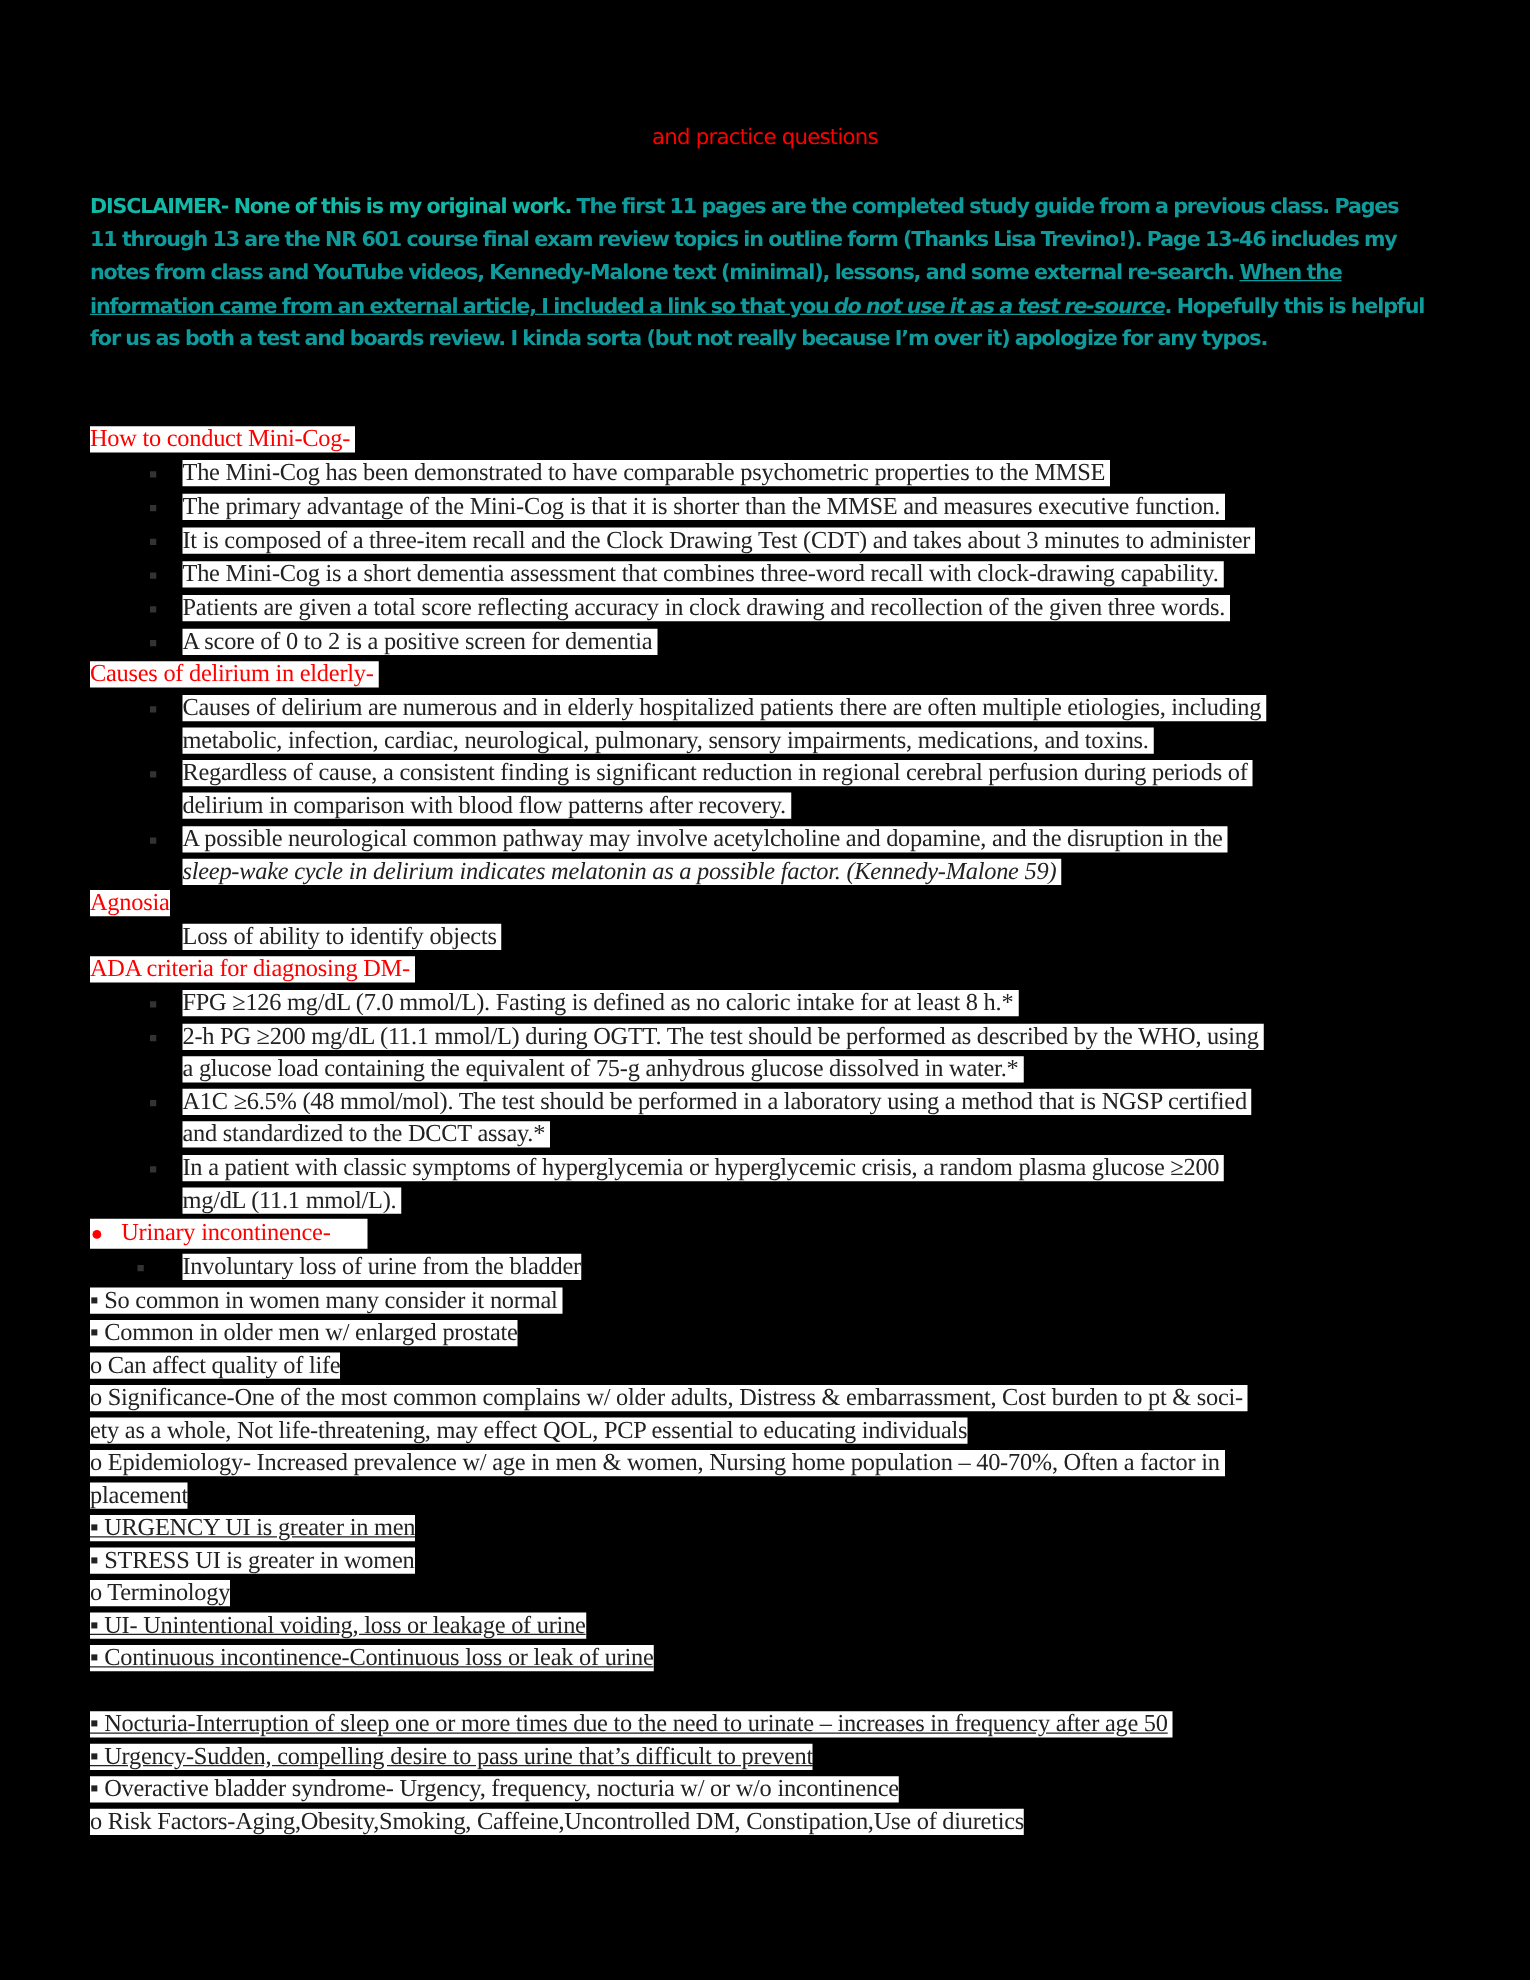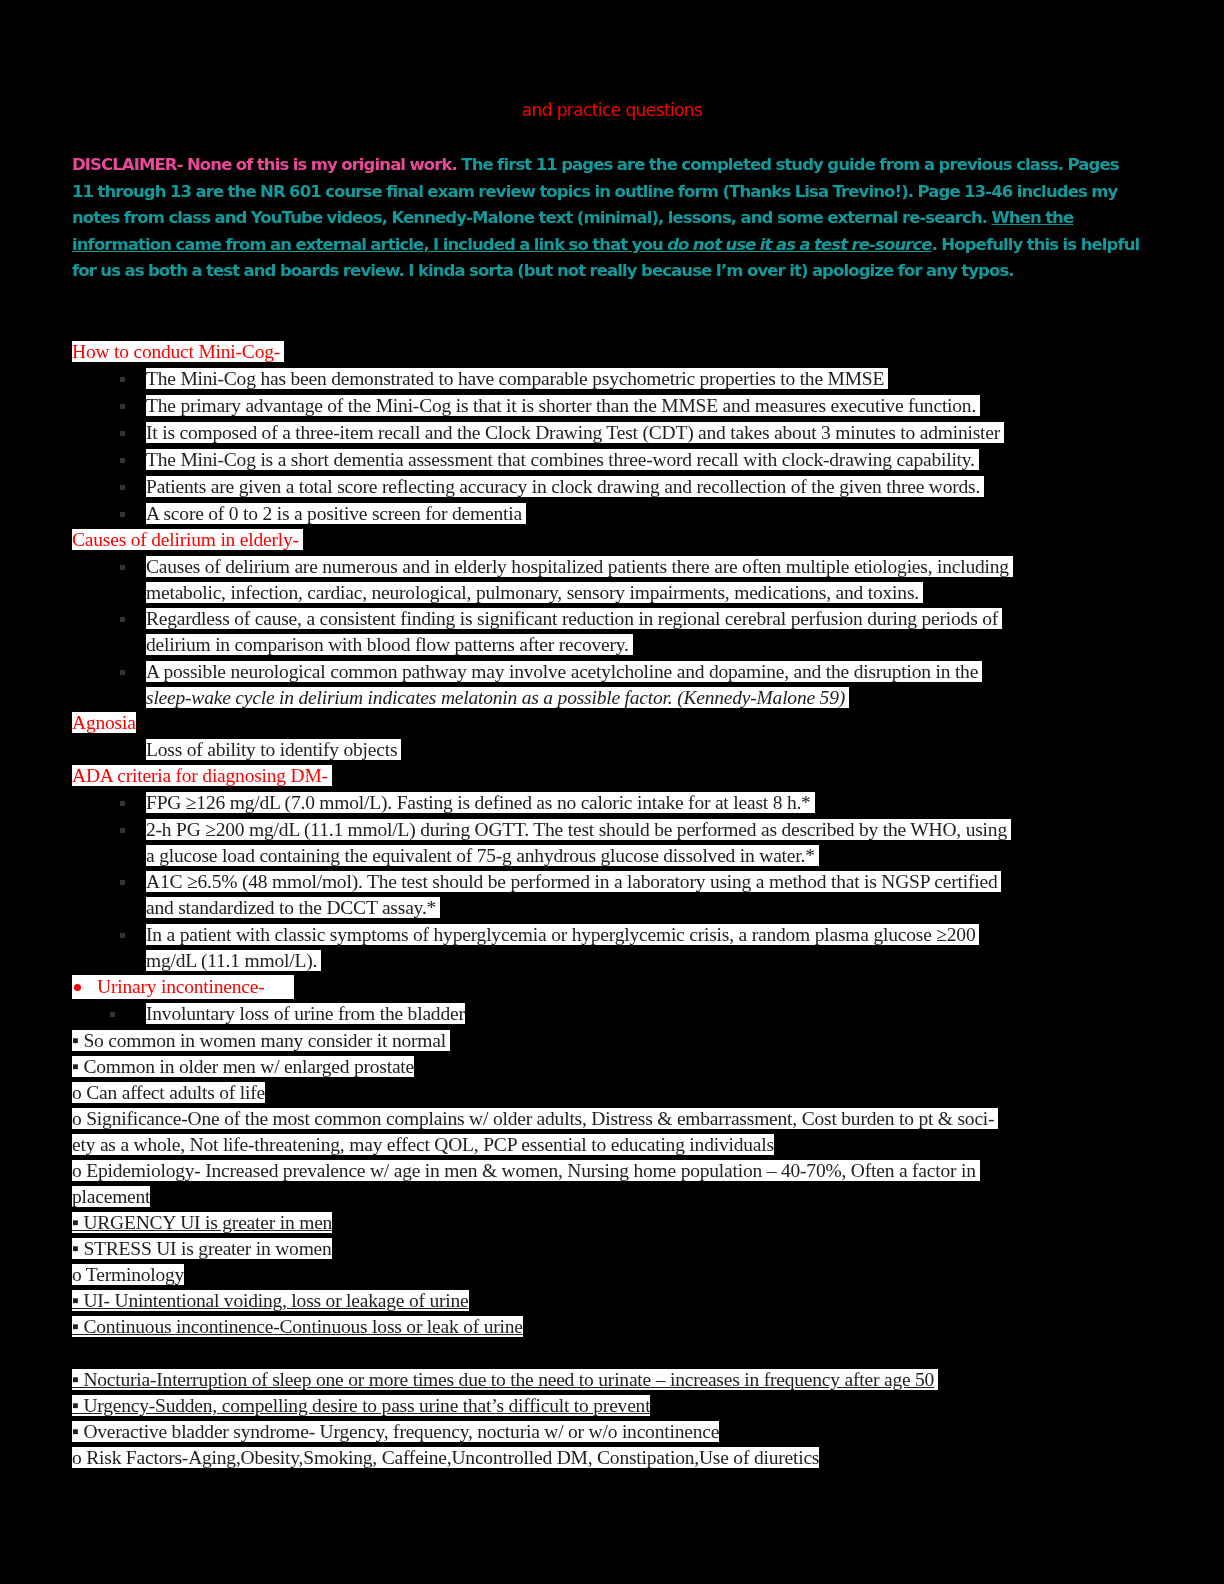--- a/index.html
+++ b/index.html
@@ -21,21 +21,21 @@
     }
     .disclaimer {
       position: absolute; top: 152px; left: 72px; width: 1072px;
       font-family: "DejaVu Sans", sans-serif;
       font-weight: bold;
       font-size: 16.5px; line-height: 26.6px;
       color: #0f9a9c;
       letter-spacing: -0.9px;
       word-spacing: -0.5px;
     }
-    .disclaimer .red { color: #ec4899; }
+    .disclaimer .red { color: #14b8a6; }
     .disclaimer .u { text-decoration: underline; }
     .disclaimer .ui { text-decoration: underline; font-style: italic; }
 
     .line {
       position: absolute;
       font-size: 19.5px; line-height: 24px;
       color: #222222;
       white-space: nowrap;
       letter-spacing: -0.2px;
     }
@@ -108,21 +108,21 @@
 
   <div style="position:absolute;top:975px;left:72px;width:222px;height:24px;background:#fff;"></div>
   <div class="red-dot" style="top:984px;left:74px;"></div>
   <div class="line" style="top:975px;left:97px;"><span class="red-hl">Urinary incontinence-</span></div>
 
   <div class="bullet" style="top:1012px;left:110px;"></div>
   <div class="line" style="top:1002px;left:146px;"><span class="hl" style="padding-right:0">Involuntary loss of urine from the bladder</span></div>
 
   <div class="line" style="top:1029px;left:72px;"><span class="hl">▪ So common in women many consider it normal</span></div>
   <div class="line" style="top:1055px;left:72px;"><span class="hl" style="padding-right:0">▪ Common in older men w/ enlarged prostate</span></div>
-  <div class="line" style="top:1081px;left:72px;"><span class="hl" style="padding-right:0">o Can affect adults of life</span></div>
+  <div class="line" style="top:1081px;left:72px;"><span class="hl" style="padding-right:0">o Can affect quality of life</span></div>
   <div class="line" style="top:1107px;left:72px;"><span class="hl">o Significance-One of the most common complains w/ older adults, Distress &amp; embarrassment, Cost burden to pt &amp; soci-</span></div>
   <div class="line" style="top:1133px;left:72px;"><span class="hl" style="padding-right:0">ety as a whole, Not life-threatening, may effect QOL, PCP essential to educating individuals</span></div>
   <div class="line" style="top:1159px;left:72px;"><span class="hl">o Epidemiology- Increased prevalence w/ age in men &amp; women, Nursing home population – 40-70%, Often a factor in</span></div>
   <div class="line" style="top:1185px;left:72px;"><span class="hl" style="padding-right:0">placement</span></div>
   <div class="line" style="top:1211px;left:72px;"><span class="hl ul" style="padding-right:0">▪ URGENCY UI is greater in men</span></div>
   <div class="line" style="top:1237px;left:72px;"><span class="hl" style="padding-right:0">▪ STRESS UI is greater in women</span></div>
   <div class="line" style="top:1263px;left:72px;"><span class="hl" style="padding-right:0">o Terminology</span></div>
   <div class="line" style="top:1315px;left:72px;"><span class="hl ul" style="padding-right:0">▪ Continuous incontinence-Continuous loss or leak of urine</span></div>
   <div class="line" style="top:1289px;left:72px;"><span class="hl ul" style="padding-right:0">▪ UI- Unintentional voiding, loss or leakage of urine</span></div>
   <div class="line" style="top:1368px;left:72px;"><span class="hl ul">▪ Nocturia-Interruption of sleep one or more times due to the need to urinate – increases in frequency after age 50</span></div>

